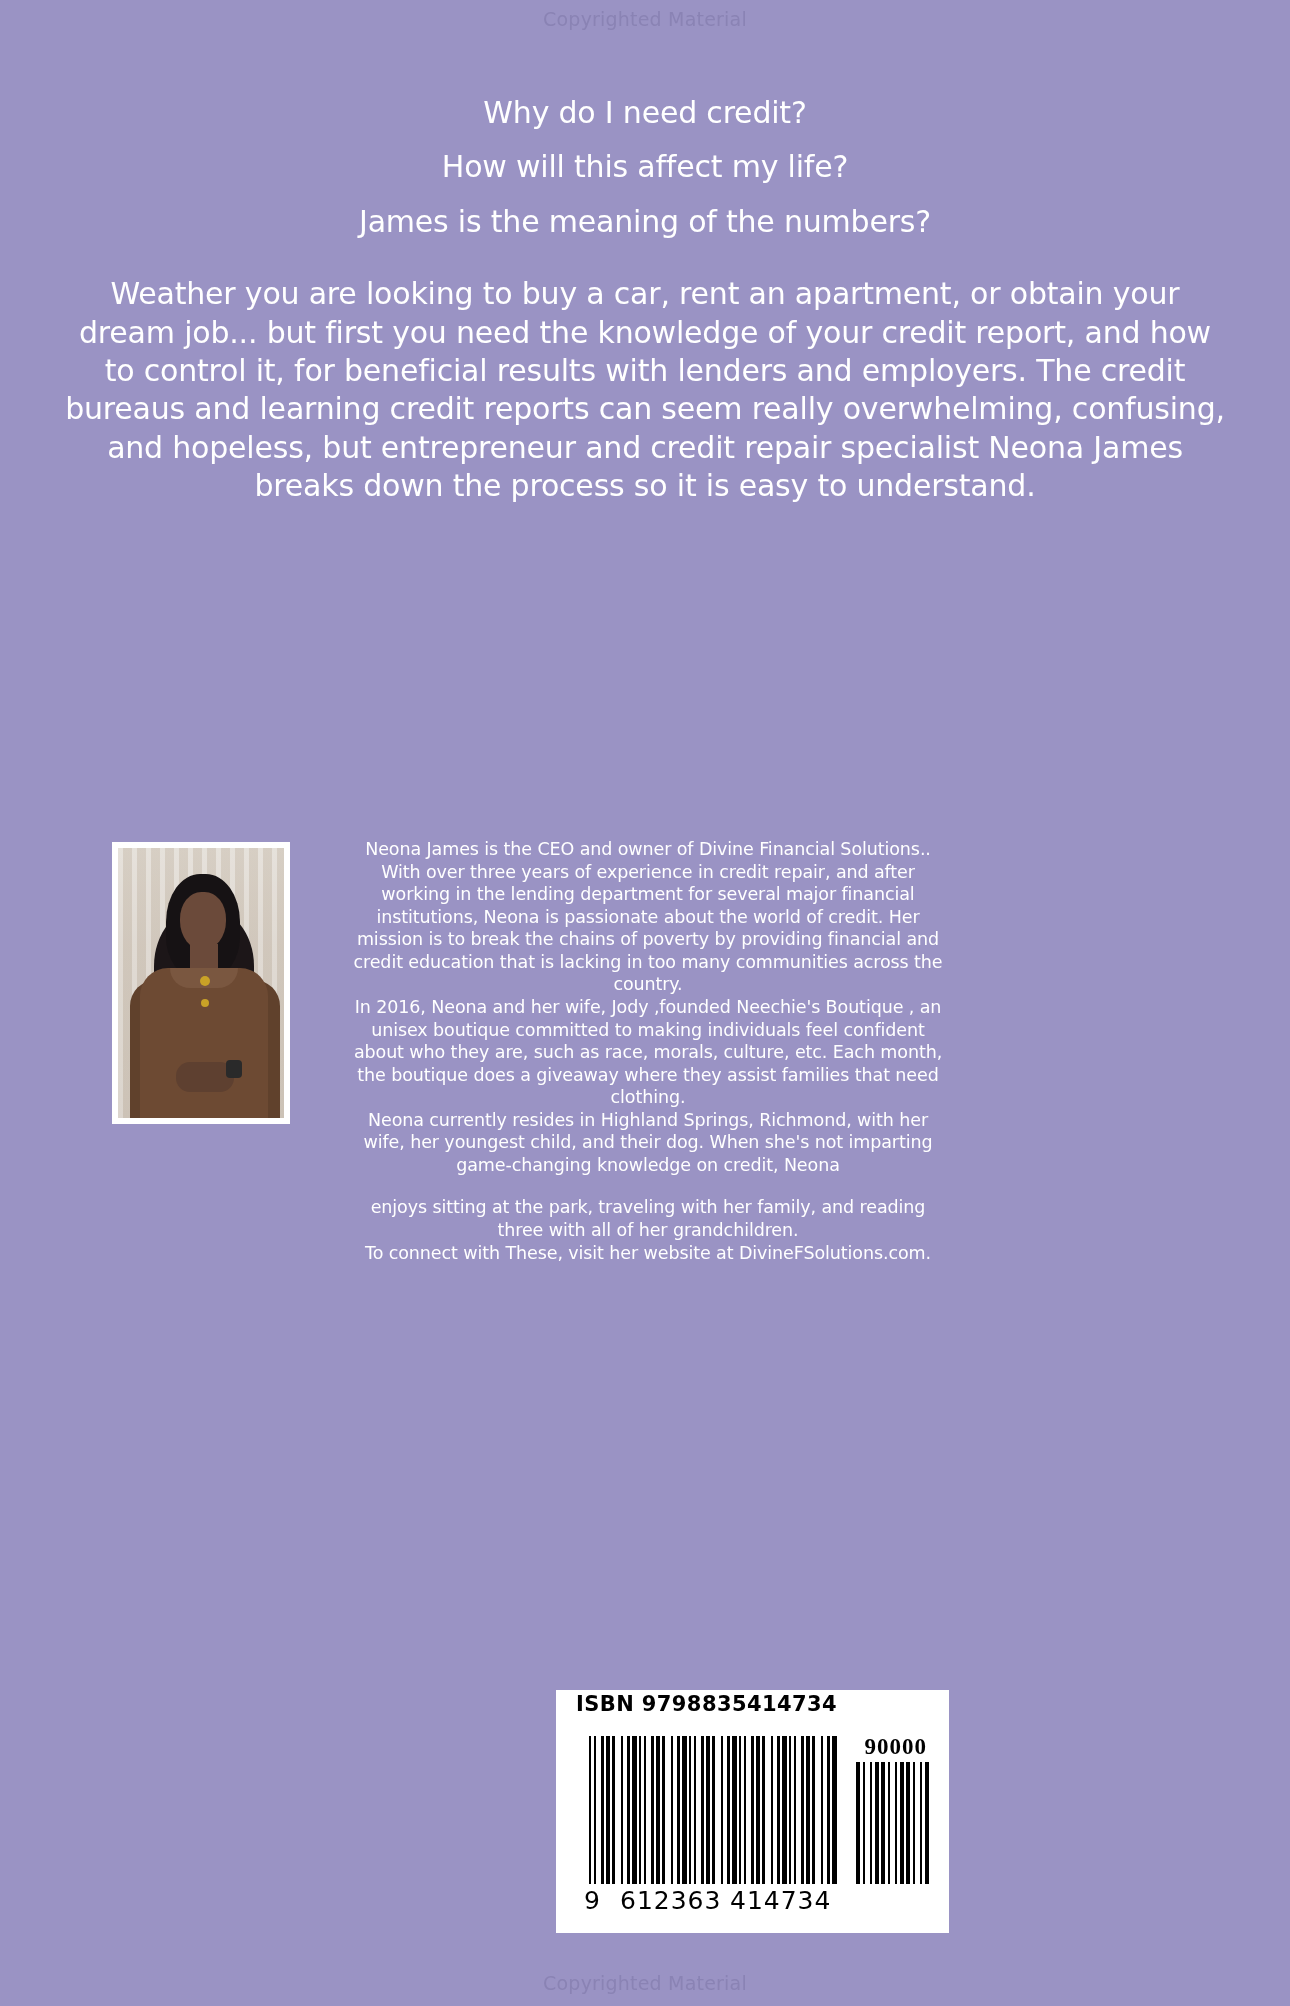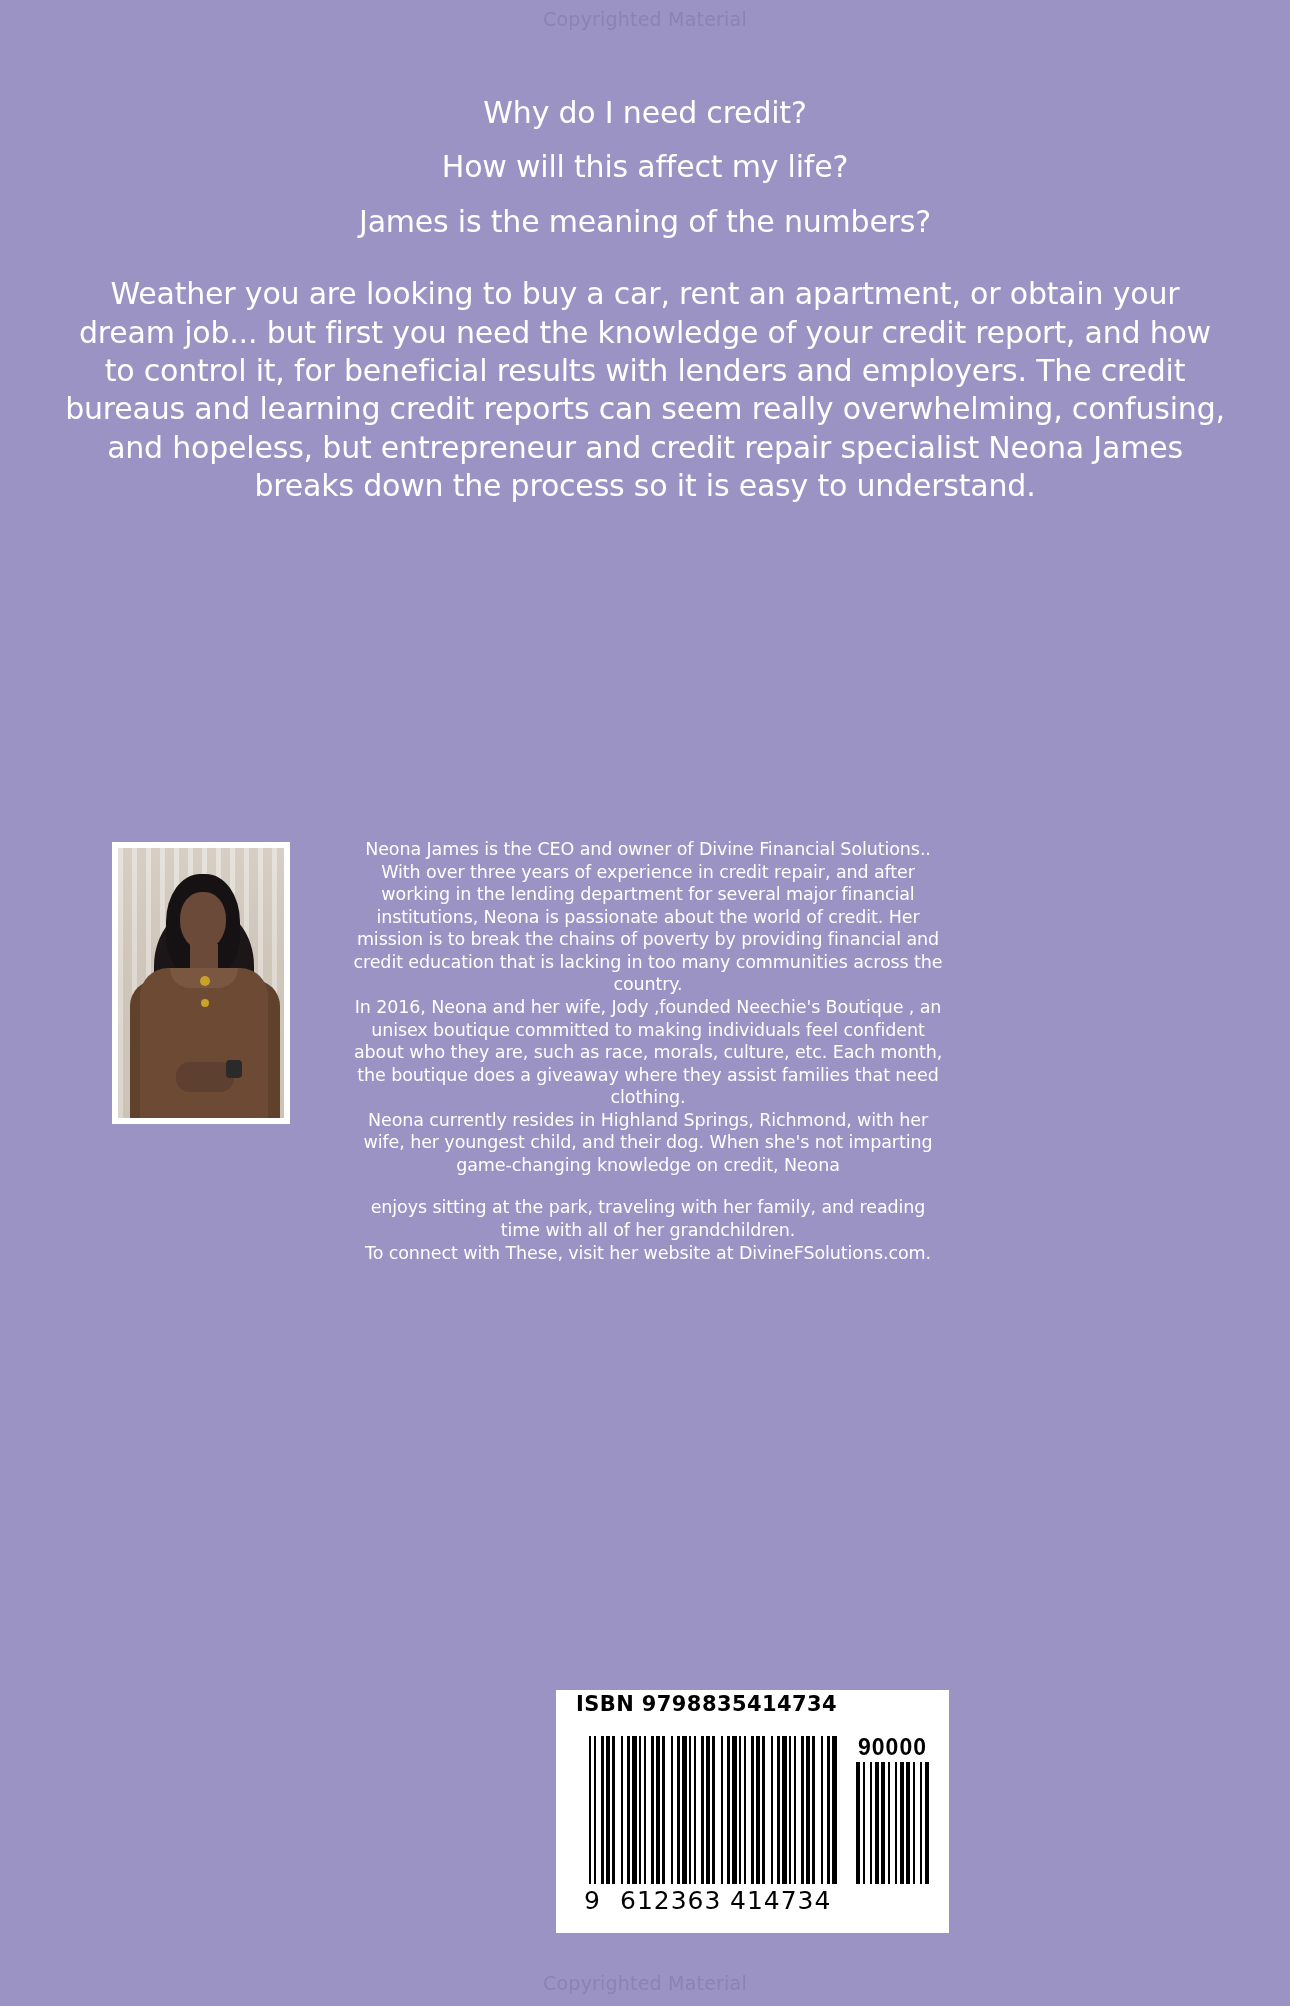--- a/index.html
+++ b/index.html
@@ -193,21 +193,21 @@
     font-family: "DejaVu Sans", sans-serif;
     font-weight: bold;
     letter-spacing: 0.4px;
   }
   .ext-num {
     position: absolute;
     right: 22px;
     top: 44px;
     font-size: 23px;
     color: #000;
-    font-family: Liberation Sans, sans-serif;
+    font-family: Liberation Serif, serif;
     font-weight: bold;
     letter-spacing: 1px;
   }
   .bars-main {
     position: absolute;
     left: 33px;
     top: 46px;
     width: 246px;
     height: 148px;
   }
@@ -271,21 +271,21 @@
         <div class="ph-necklace"></div>
         <div class="ph-hands"></div>
         <div class="ph-watch"></div>
       </div>
     </div>
 
     <div class="author-bio">
       <p>Neona James is the CEO and owner of Divine Financial Solutions.. With over three years of experience in credit repair, and after working in the lending department for several major financial institutions, Neona is passionate about the world of credit. Her mission is to break the chains of poverty by providing financial and credit education that is lacking in too many communities across the country.</p>
       <p>In 2016, Neona and her wife, Jody ,founded Neechie's Boutique , an unisex boutique committed to making individuals feel confident about who they are, such as race, morals, culture, etc. Each month, the boutique does a giveaway where they assist families that need clothing.</p>
       <p>Neona currently resides in Highland Springs, Richmond, with her wife, her youngest child, and their dog. When she's not imparting game-changing knowledge on credit, Neona</p>
-      <p class="gap">enjoys sitting at the park, traveling with her family, and reading time with all of her grandchildren.</p>
+      <p class="gap">enjoys sitting at the park, traveling with her family, and reading three with all of her grandchildren.</p>
       <p>To connect with These, visit her website at DivineFSolutions.com.</p>
     </div>
 
   </div>
 
   <div class="barcode-box">
     <div class="isbn-text">ISBN 9798835414734</div>
     <div class="ext-num">90000</div>
     <div class="bars-main">
         <div class="bar" style="left: 0px; width: 2px;"></div>

